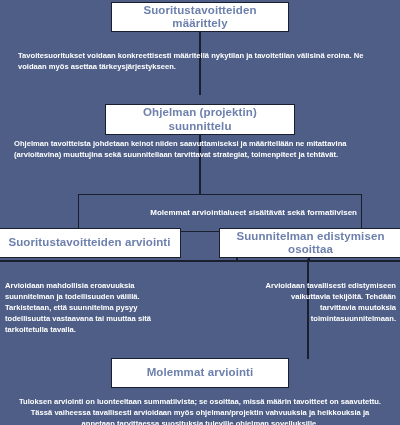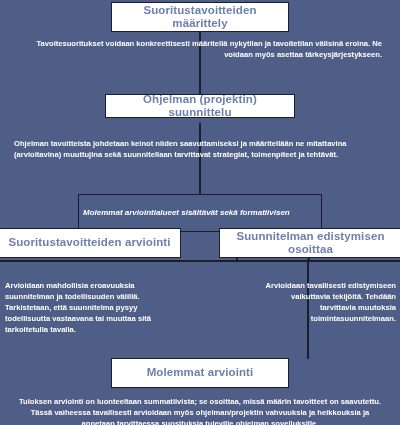--- a/index.html
+++ b/index.html
@@ -35,62 +35,61 @@
   .node .node-label {
     color: #6d80ad;
     font-weight: bold;
     font-size: 11.5px;
     letter-spacing: 0.1px;
     line-height: 1.15;
     padding: 7px 6px;
   }
 
   #node-goal      { left: 111px; top: 2px;   width: 178px; height: 30px; }
-  #node-plan      { left: 105px; top: 94px;  width: 190px; height: 24px; }
+  #node-plan      { left: 105px; top: 104px;  width: 190px; height: 31px; }
   #node-applic    { left: -2px;  top: 228px; width: 183px; height: 30px; }
   #node-progress  { left: 219px; top: 228px; width: 183px; height: 30px; }
   #node-result    { left: 111px; top: 358px; width: 178px; height: 30px; }
 
   
   #node-both {
     position: absolute;
     left: 78px;
     top: 194px;
-    width: 244px;
+    width: 284px;
     height: 38px;
     border: 1.5px solid #1a1f30;
     box-sizing: border-box;
     background: #4e5e86;
     display: flex;
     align-items: center;
-    justify-content: flex-start;
+    justify-content: flex-end;
     text-align: center;
     z-index: 4;
-    font-style: italic;
   }
   #node-both .both-label {
     color: #ffffff;
     font-weight: bold;
     font-size: 8px;
     line-height: 1.45;
     padding: 0 4px;
   }
 
   
   .caption {
     position: absolute;
     color: #ffffff;
     font-weight: bold;
     font-size: 7.6px;
     line-height: 1.45;
     z-index: 7;
   }
   #caption-goal {
-    left: 18px;  top: 38px;  width: 364px;
-    text-align: right;
+    left: 18px;  top: 50px;  width: 364px;
+    text-align: left;
   }
   #caption-plan {
     left: 14px;  top: 138px; width: 372px;
     text-align: left;
   }
   #caption-applic {
     left: 5px;   top: 280px; width: 175px;
     text-align: left;
   }
   #caption-progress {

